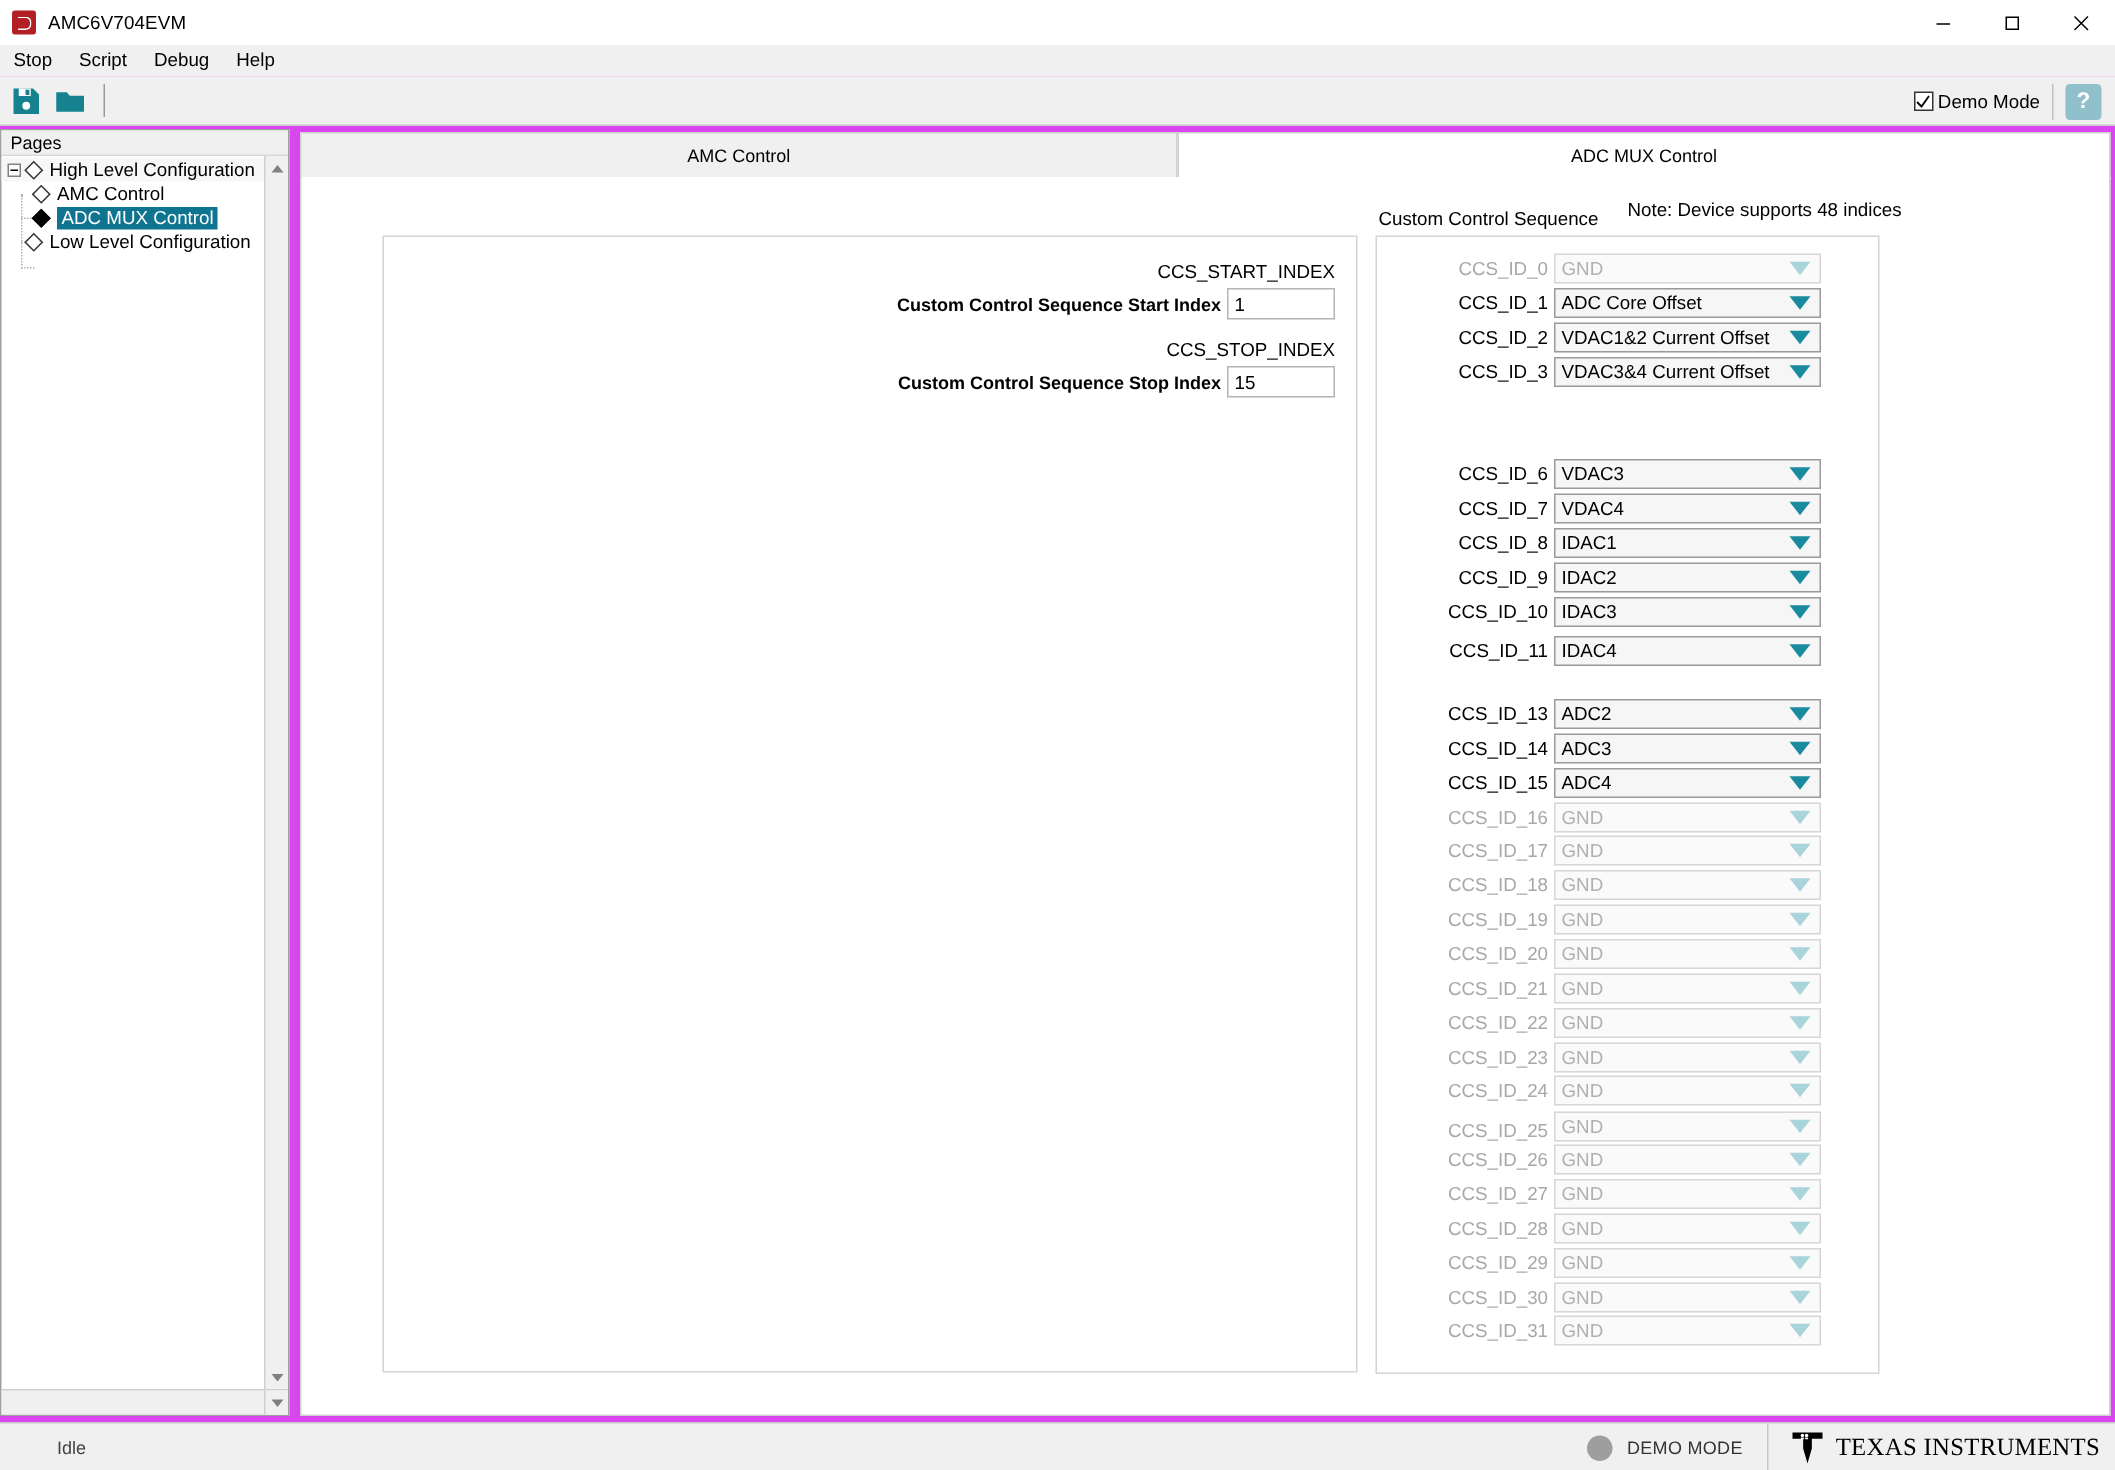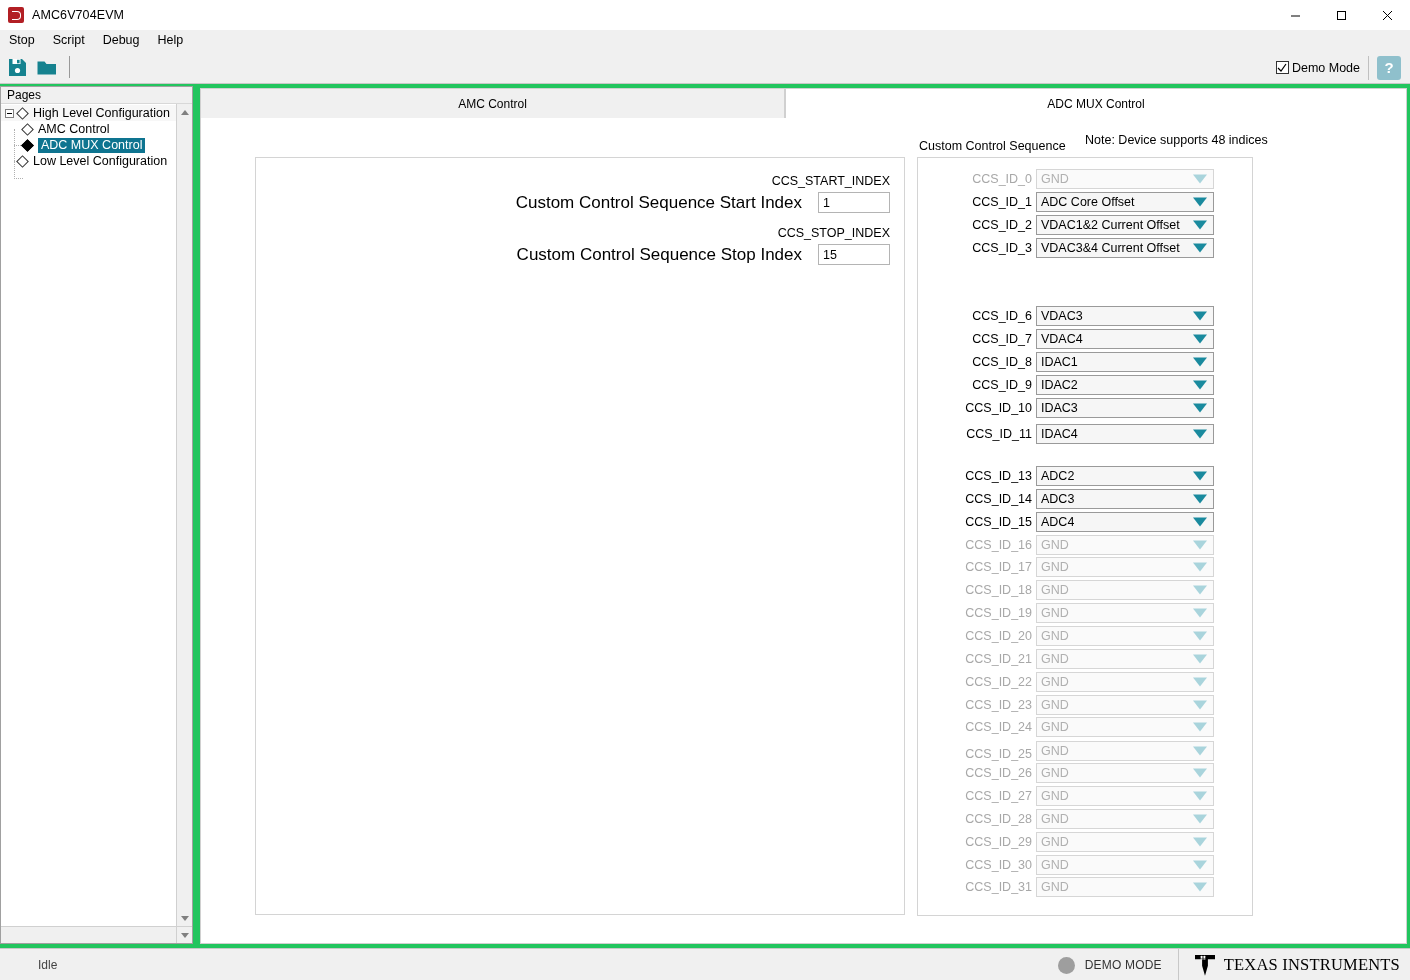--- a/index.html
+++ b/index.html
@@ -6,21 +6,21 @@
   html, body {
     margin: 0; padding: 0;
     width: 1410px; height: 980px;
     overflow: hidden;
     font-family: "Liberation Sans", sans-serif;
     background: #ffffff;
   }
   .app {
     position: relative;
     width: 1410px; height: 980px;
-    background: #22c55e;
+    background: #d946ef;
   }
 
   
   .titlebar {
     position: absolute; left: 0; top: 0; width: 1410px; height: 30px;
     background: #ffffff;
     display: flex; align-items: center;
   }
   .ti-app-icon {
     width: 16px; height: 16px; margin-left: 8px; margin-right: 8px;
@@ -181,21 +181,21 @@
   }
   .panel-left { left: 54px; top: 39px; width: 650px; height: 758px; }
   .panel-right { left: 716px; top: 39px; width: 336px; height: 759px; }
 
   
   .field-block { position: absolute; }
   .field-cap {
     position: absolute; right: 0; font-size: 12.5px; color: #000; white-space: nowrap;
   }
   .field-row { position: absolute; display: flex; align-items: center; }
-  .field-label { font-size: 17px; color: #000; white-space: nowrap; margin-right: 16px; }
+  .field-label { font-size: 12px; color: #000; white-space: nowrap; margin-right: 4px; font-weight: bold; }
   .field-input {
     width: 72px; height: 21px; border: 1px solid #b4b4b4; background: #fff;
     font-size: 12.5px; color: #000; padding: 0 4px; font-family: "Liberation Sans", sans-serif;
   }
 
   
   .ccs-title {
     position: absolute; left: 919px; top: 139px; font-size: 12.5px; color: #000;
   }
   .ccs-note {

